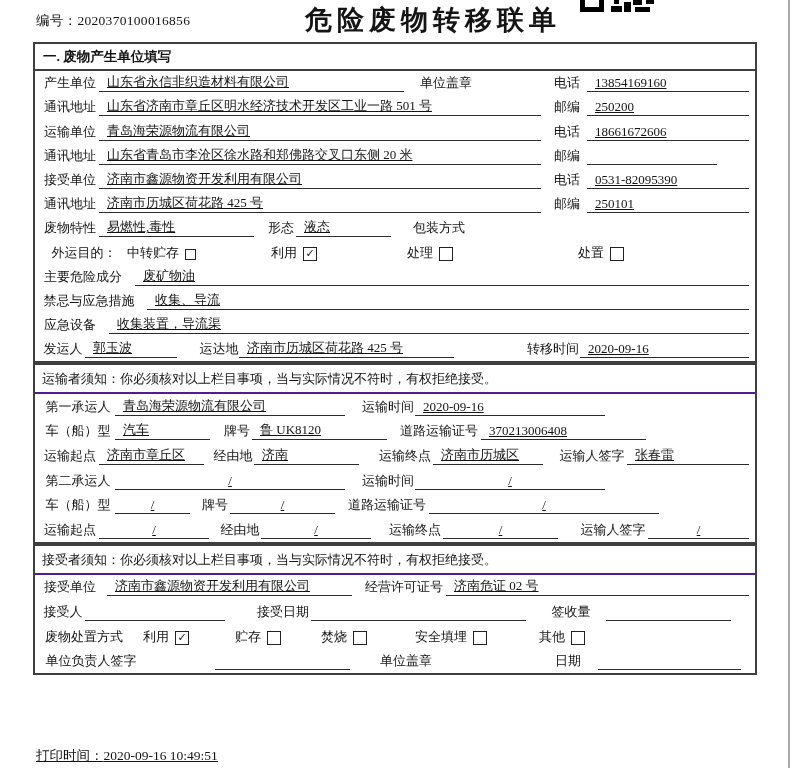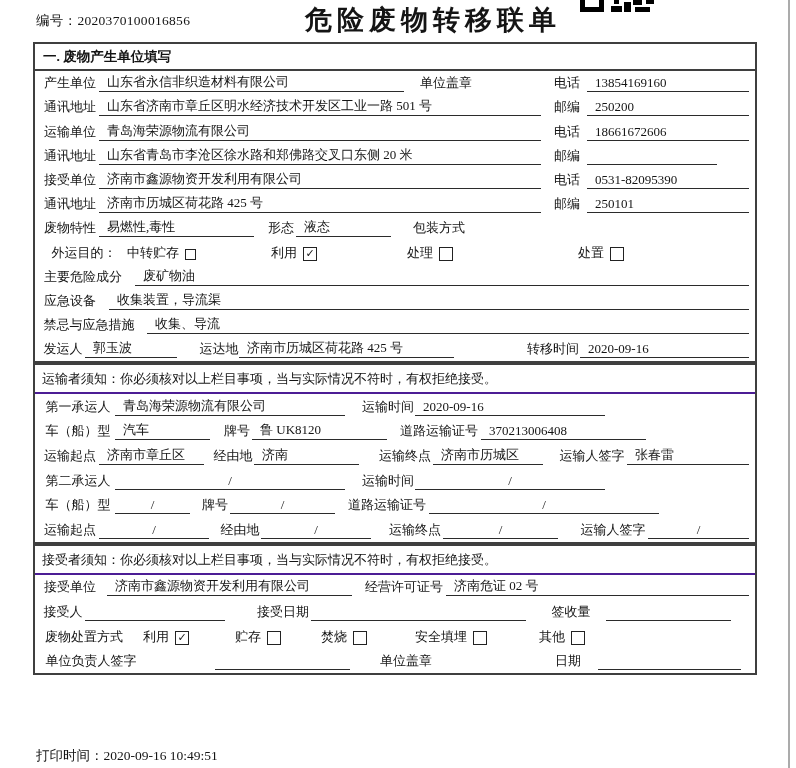--- a/index.html
+++ b/index.html
@@ -15,32 +15,32 @@
   .sec-head{padding:4px 8px 3px;border-bottom:2px solid #3f3f3f;font-weight:bold;font-size:13.5px;}
   .note{padding:5px 7px 4px;border-bottom:2px solid #4c1d95;}
   .row{display:flex;align-items:flex-end;padding:0 6px 3px 6px;box-sizing:border-box;
        white-space:nowrap;overflow:hidden;}
   .s1 .row{height:24.2px}
   .s2 .row{height:24.6px}
   .s3 .row{height:24.6px}
   .lbl{flex:none;text-align:center;}
   .lg{display:flex;flex:none;width:506px;align-items:flex-end;}
   .u{border-bottom:1.5px solid #2b2b2b;padding:0 4px 0 8px;box-sizing:border-box;
-     flex:none;min-height:17px;overflow:hidden;}
+     flex:none;min-height:17px;overflow:hidden;text-decoration:underline;}
   .uf{flex:1;}
   .uc{text-align:center;padding-left:4px;}
   .w28{width:28px}.w30{width:30px}.w40{width:40px}.w42{width:42px}
   .w44{width:44px}.w54{width:54px}.w56{width:56px}.w58{width:58px}.w70{width:70px}
   .w74{width:74px}.w84{width:84px}.w86{width:86px}.w100{width:100px}
   .opt{display:flex;align-items:flex-end;flex:none;}
   .cb{width:12px;height:12px;border:1.5px solid #222;box-sizing:content-box;flex:none;
       font-size:11px;line-height:12px;text-align:center;font-weight:bold;margin:0 0 1px 6px;
       font-family:"DejaVu Sans",sans-serif;}
   .cb.sm{width:9px;height:9px;line-height:9px;font-size:8px;margin-bottom:2px;}
-  .print-line{position:absolute;left:36px;top:747px;font-size:13.5px;}
+  .print-line{position:absolute;left:36px;top:747px;font-size:13.5px;text-decoration:underline;}
 </style>
 </head>
 <body>
 
 <div class="page">
 
   <div class="doc-number">
     <span>编号：</span><span>2020370100016856</span>
   </div>
 
@@ -148,27 +148,27 @@
           <span class="cb"></span>
         </span>
       </div>
 
       <div class="row">
         <span class="lbl" style="width:84px;margin-right:10px">主要危险成分</span>
         <span class="u uf">废矿物油</span>
       </div>
 
       <div class="row">
+        <span class="lbl" style="width:96px;margin-right:10px">禁忌与应急措施</span>
+        <span class="u uf">收集、导流</span>
+      </div>
+
+      <div class="row">
         <span class="lbl w58" style="margin-right:10px">应急设备</span>
         <span class="u uf">收集装置，导流渠</span>
-      </div>
-
-      <div class="row">
-        <span class="lbl" style="width:96px;margin-right:10px">禁忌与应急措施</span>
-        <span class="u uf">收集、导流</span>
       </div>
 
       <div class="row">
         <span class="lbl w44">发运人</span>
         <span class="u" style="width:92px">郭玉波</span>
         <span class="lbl w40" style="margin-left:22px">运达地</span>
         <span class="u" style="width:215px">济南市历城区荷花路 425 号</span>
         <span class="lbl w54" style="margin-left:72px">转移时间</span>
         <span class="u uf">2020-09-16</span>
       </div>

